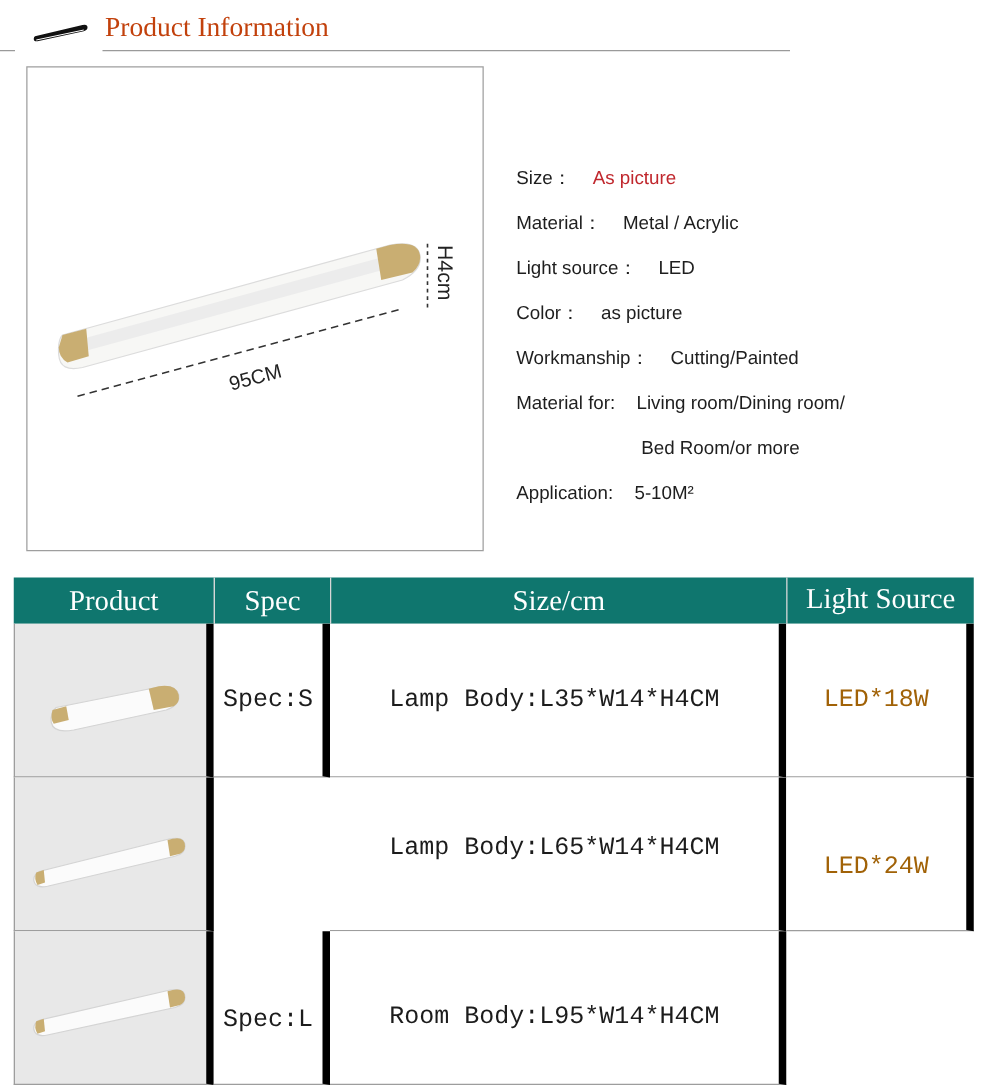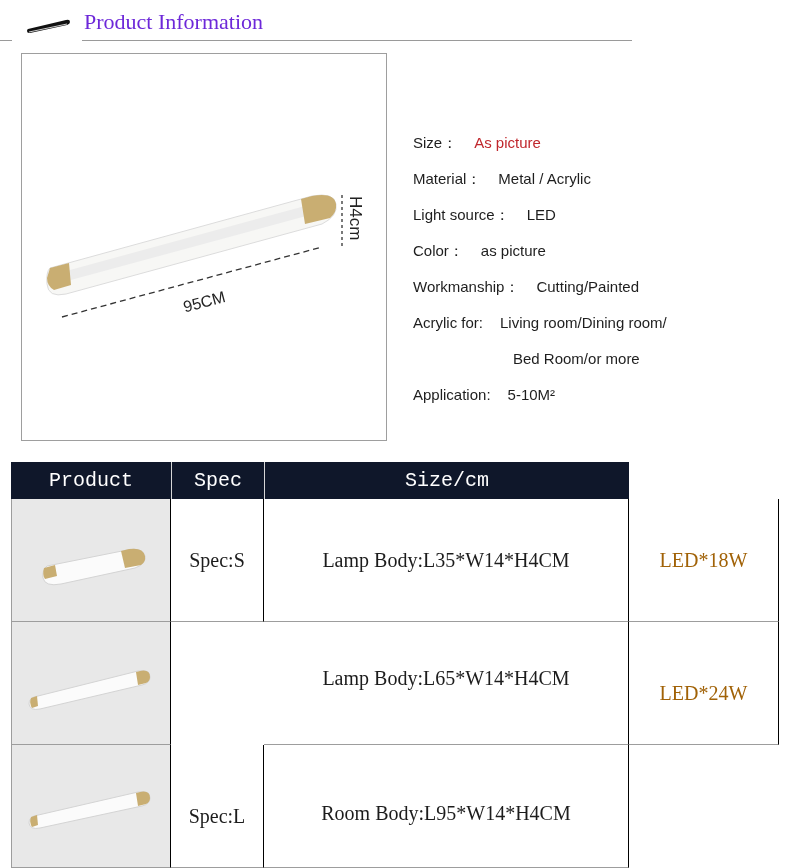--- a/index.html
+++ b/index.html
@@ -2,31 +2,31 @@
 <html><head>
 <meta charset="utf-8">
 <style>
   html, body { margin:0; padding:0; background:#ffffff; }
   body { width:790px; height:868px; position:relative; overflow:hidden; font-family:"DejaVu Sans", sans-serif; color:#222; }
   .header { position:absolute; left:0; top:0; width:790px; height:45px; }
   .header-rule { position:absolute; top:40px; height:1px; background:#9a9a9a; }
   .header-rule.l { left:0; width:12px; }
   .header-rule.r { left:82px; width:550px; }
   .header-icon { position:absolute; left:26px; top:16px; width:46px; height:18px; }
-  .header-title { position:absolute; left:84px; top:9px; font-family:"Liberation Serif", serif; font-size:22px; color:#6d28d9; }
+  .header-title { position:absolute; left:84px; top:9px; font-family:"Liberation Serif", serif; font-size:22px; color:#c2410c; }
   .photo-frame { position:absolute; left:21px; top:53px; width:364px; height:386px; border:1px solid #9e9e9e; background:#fff; }
   .photo-frame svg { position:absolute; left:0; top:0; }
   .spec-list { position:absolute; left:413px; top:133px; font-size:15px; line-height:20px; color:#1e1e1e; font-family:"Liberation Sans", sans-serif; }
   .spec-row { position:absolute; left:0; white-space:nowrap; }
   .spec-row .k { display:inline-block; }
   .spec-row .v { display:inline-block; margin-left:17px; }
   .spec-row .v.red { color:#c0272d; }
   .grid { position:absolute; left:11px; top:462px; width:768px; height:406px; }
-  .hdr { position:absolute; top:0; height:37px; background:#0f172a; color:#fff; font-family:Liberation Mono, monospace; font-size:20px; display:flex; align-items:center; justify-content:center; box-sizing:border-box; border-left:1px solid #d6d6d6; }
-  .cell { position:absolute; box-sizing:border-box; border-right:1px solid #000000; border-bottom:1px solid #9d9d9d; display:flex; align-items:center; justify-content:center; font-family:Liberation Serif, serif; font-size:20px; color:#1c1c1c; background:#fff; }
+  .hdr { position:absolute; top:0; height:37px; background:#0f766e; color:#fff; font-family:Liberation Serif, serif; font-size:23px; display:flex; align-items:center; justify-content:center; box-sizing:border-box; border-left:1px solid #d6d6d6; }
+  .cell { position:absolute; box-sizing:border-box; border-right:6px solid #000000; border-bottom:1px solid #9d9d9d; display:flex; align-items:center; justify-content:center; font-family:Liberation Mono, monospace; font-size:20px; color:#1c1c1c; background:#fff; }
   .cell.img { background:#e8e8e8; border-left:1px solid #9d9d9d; }
   .cell.light { color:#a16207; }
 </style>
 </head>
 <body>
 
 <div class="header">
   <div class="header-rule l"></div>
   <div class="header-rule r"></div>
   <svg class="header-icon" viewBox="0 0 46 18">
@@ -62,35 +62,36 @@
   <div class="spec-row" style="top:72px">
     <span class="k">Light source：</span><span class="v">LED</span>
   </div>
   <div class="spec-row" style="top:108px">
     <span class="k">Color：</span><span class="v">as picture</span>
   </div>
   <div class="spec-row" style="top:144px">
     <span class="k">Workmanship：</span><span class="v">Cutting/Painted</span>
   </div>
   <div class="spec-row" style="top:180px">
-    <span class="k">Acrylic for:</span><span class="v">Living room/Dining room/</span>
+    <span class="k">Material for:</span><span class="v">Living room/Dining room/</span>
   </div>
   <div class="spec-row" style="top:216px; left:100px">
     <span class="v" style="margin-left:0">Bed Room/or more</span>
   </div>
   <div class="spec-row" style="top:252px">
     <span class="k">Application:</span><span class="v">5-10M²</span>
   </div>
 </div>
 
 <div class="grid">
 
   <div class="hdr" style="left:0; width:160px; border-left:none">Product</div>
   <div class="hdr" style="left:160px; width:93px">Spec</div>
   <div class="hdr" style="left:253px; width:365px">Size/cm</div>
+  <div class="hdr" style="left:618px; width:150px; align-items:flex-start; padding-top:4px">Light Source</div>
 
   <div class="cell img" style="left:0; top:37px; width:160px; height:123px">
     <svg width="120" height="60" viewBox="0 0 120 60">
       <path d="M16 36 L96 20 Q112 17 114 26 Q115 34 104 38 L30 54 Q14 57 12 48 Q11 40 16 36 Z" fill="#fbfbfb" stroke="#d4d4d4"></path>
       <path d="M90 21 L98 19 Q112 17 114 26 Q115 32 110 35 L94 38 Z" fill="#c9ae72"></path>
       <path d="M13 38 L24 35 L26 46 L14 49 Q11 45 13 38 Z" fill="#c9ae72"></path>
     </svg>
   </div>
   <div class="cell" style="left:160px; top:37px; width:93px; height:123px">Spec:S</div>
   <div class="cell" style="left:253px; top:37px; width:365px; height:123px">Lamp Body:L35*W14*H4CM</div>

